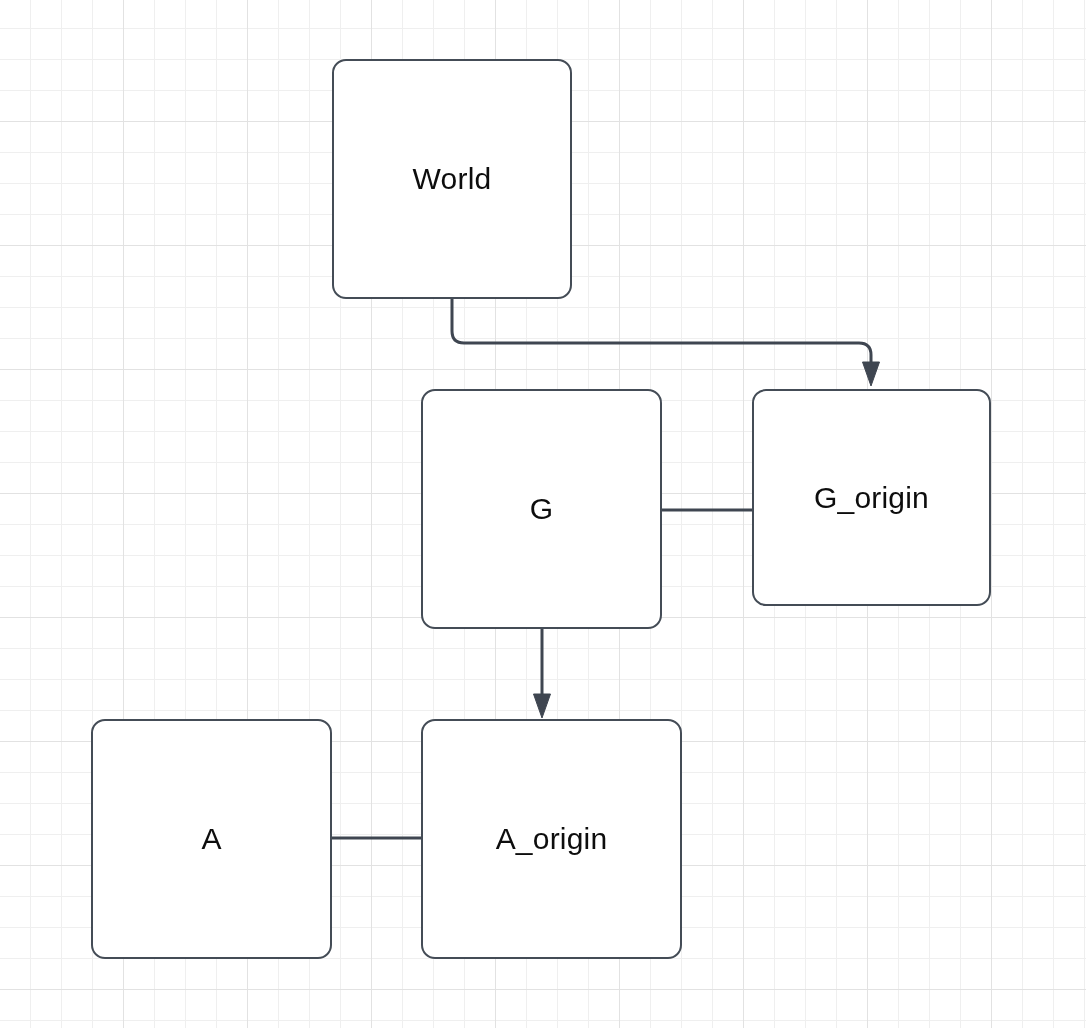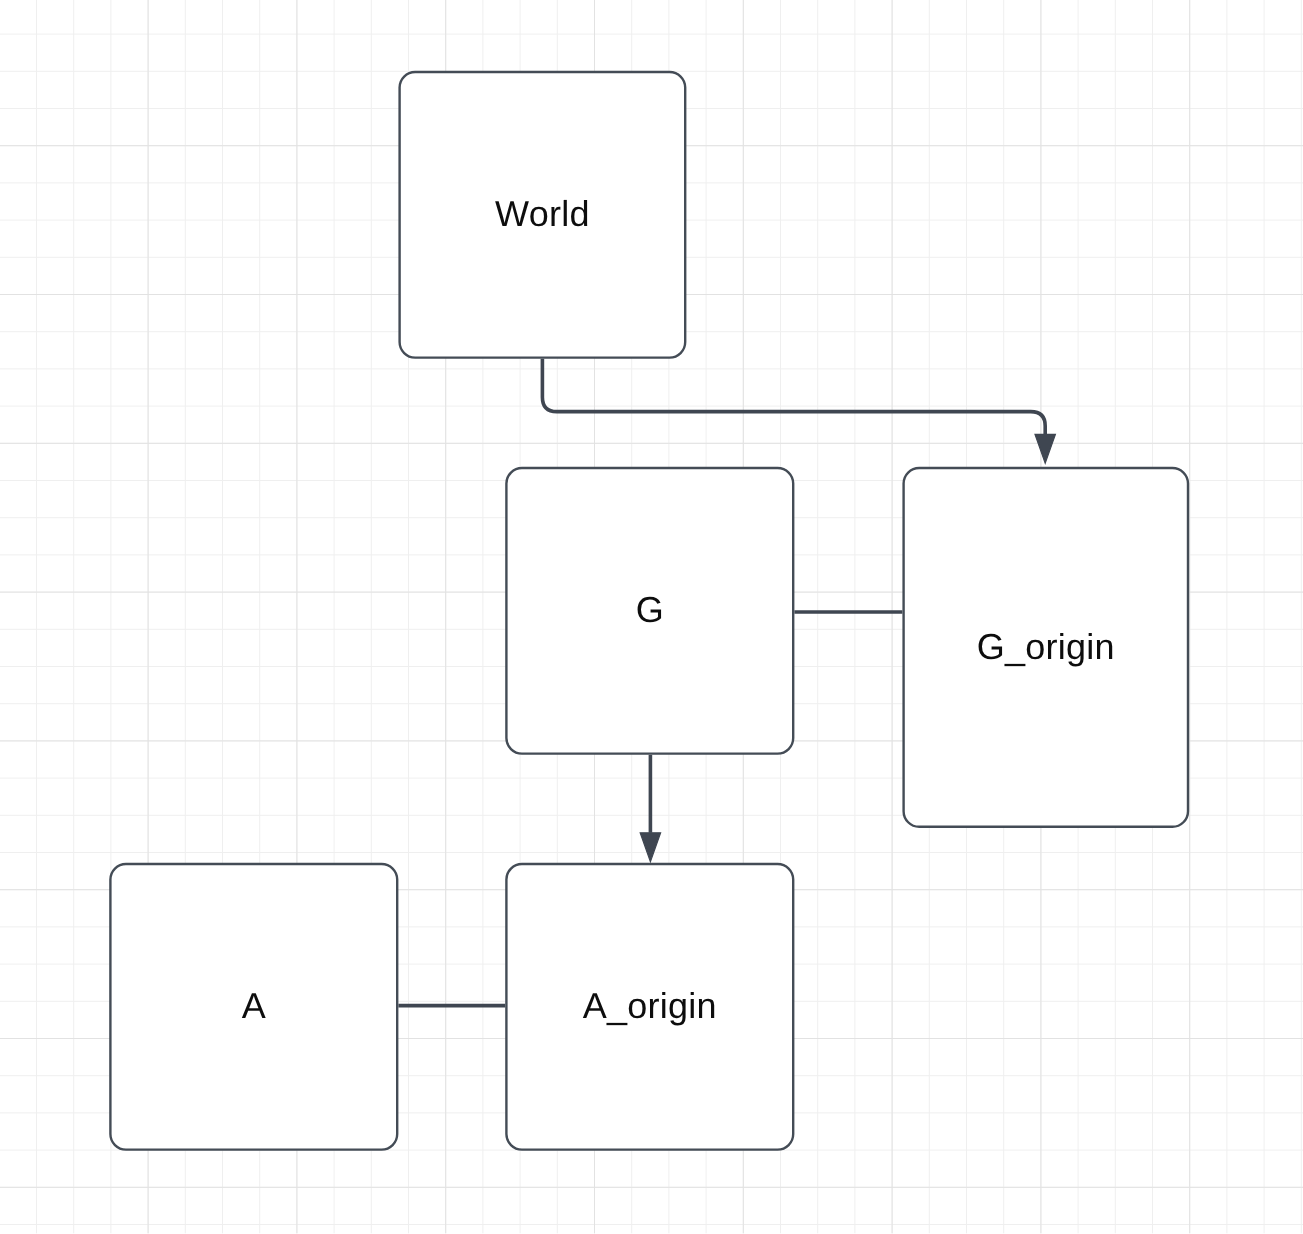--- a/index.html
+++ b/index.html
@@ -79,25 +79,25 @@
   </svg>
 
   <div class="node" style="left:332px; top:59px; width:240px; height:240px;">
     <span class="node-label">World</span>
   </div>
 
   <div class="node" style="left:421px; top:389px; width:241px; height:240px;">
     <span class="node-label">G</span>
   </div>
 
-  <div class="node" style="left:752px; top:389px; width:239px; height:301px;">
+  <div class="node" style="left:752px; top:389px; width:239px; height:217px;">
     <span class="node-label">G_origin</span>
   </div>
 
   <div class="node" style="left:91px; top:719px; width:241px; height:240px;">
     <span class="node-label">A</span>
   </div>
 
-  <div class="node" style="left:421px; top:719px; width:241px; height:240px;">
+  <div class="node" style="left:421px; top:719px; width:261px; height:240px;">
     <span class="node-label">A_origin</span>
   </div>
 
 </div>
 
 </body></html>

